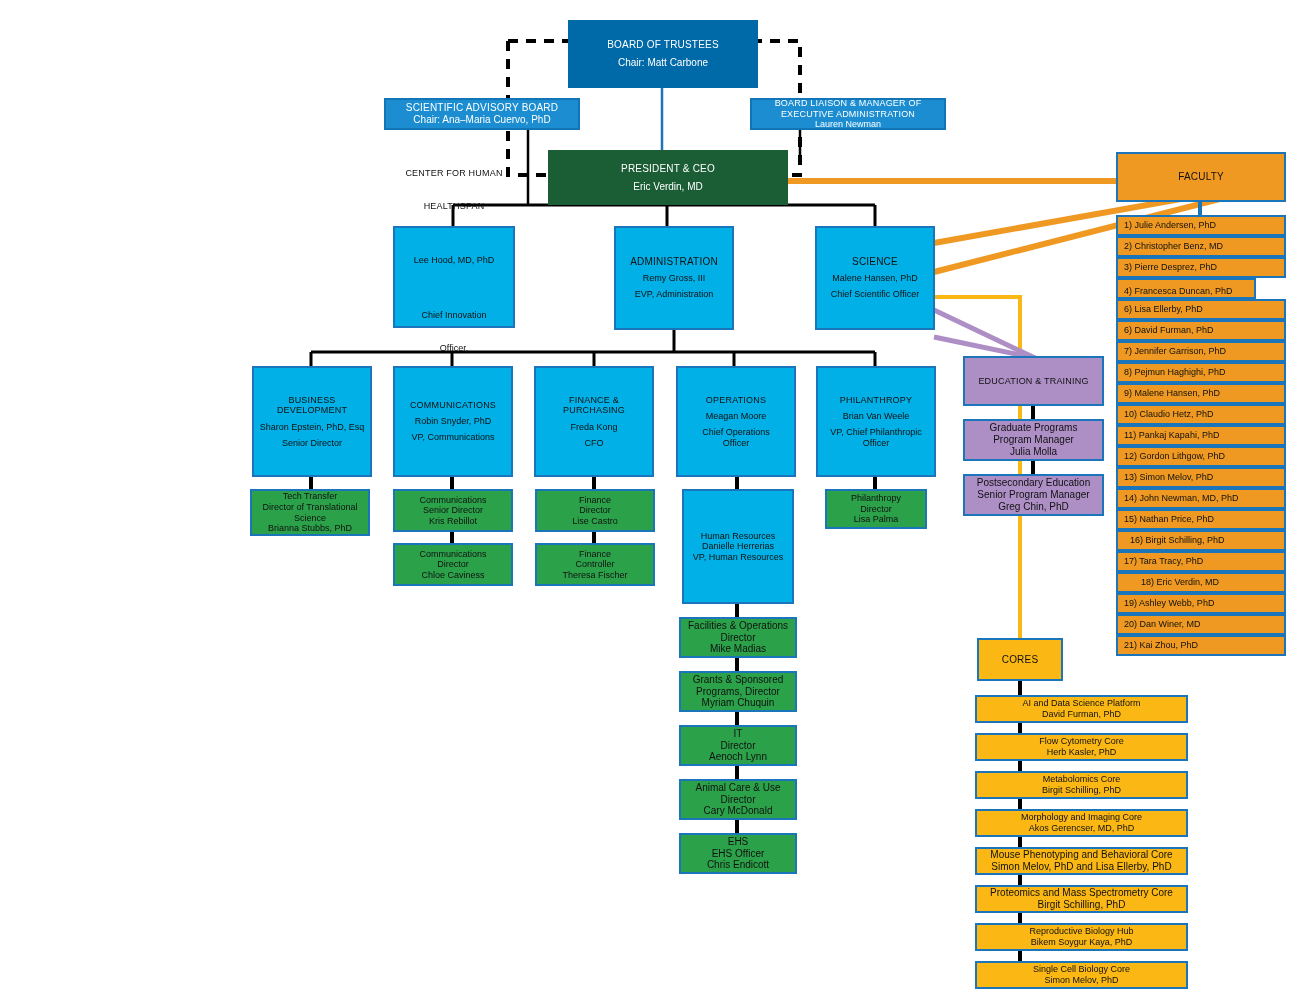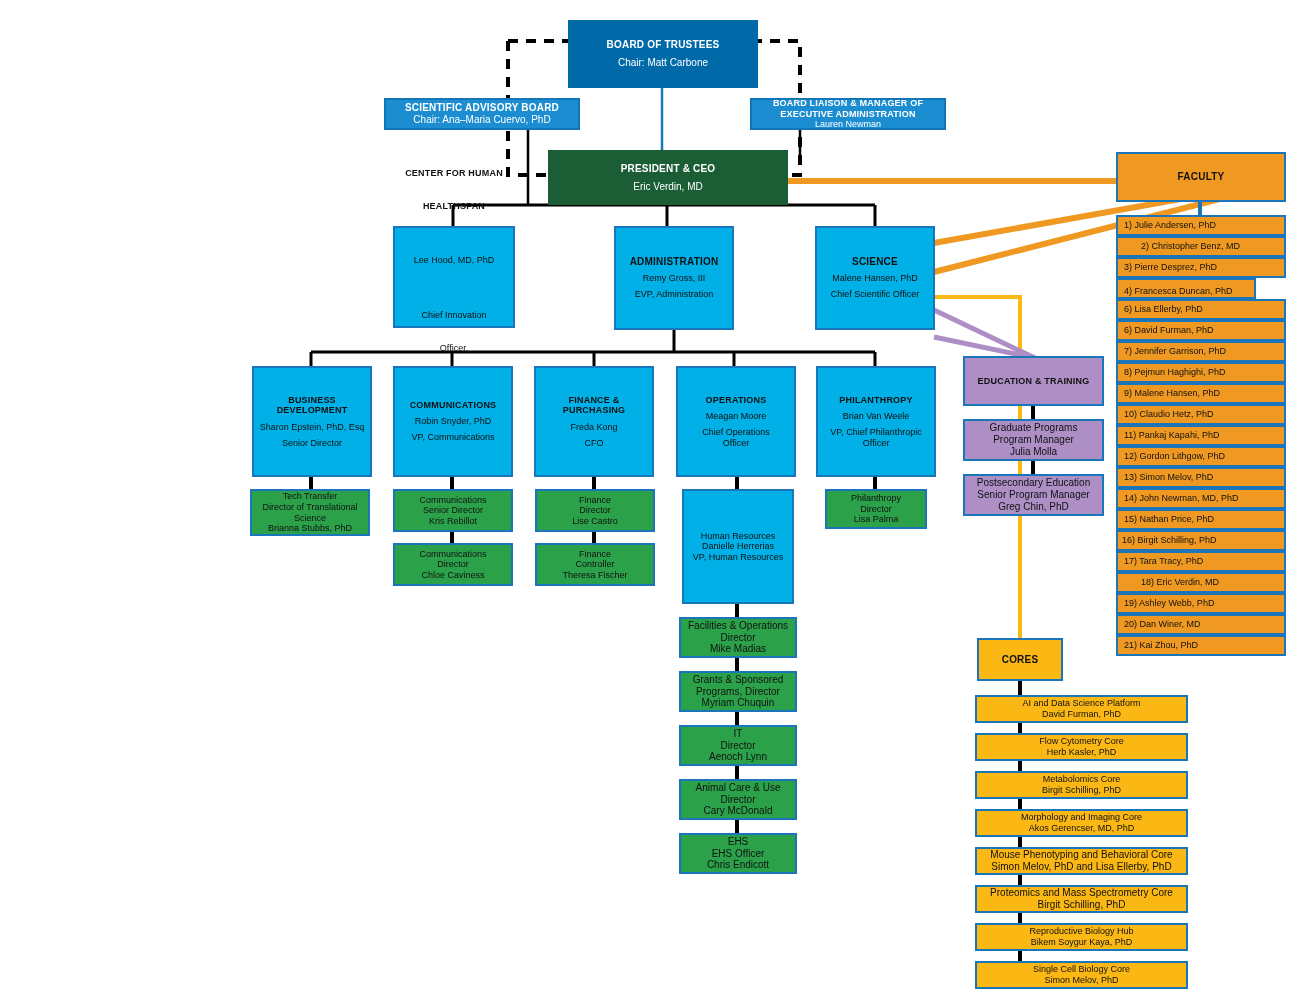--- a/index.html
+++ b/index.html
@@ -33,21 +33,21 @@
     display: flex;
     flex-direction: column;
     align-items: center;
     justify-content: center;
     text-align: center;
     line-height: 1.18;
     color: #111111;
     z-index: 5;
   }
   .box .ttl {
-    font-weight: bold;
+    font-weight: normal;
     letter-spacing: .2px;
   }
   .box .sub { font-weight: normal; }
   .box .gap { height: .62em; }
 
   
   .c-navy   { background: #0069a7; border-color: #0069a7; color: #ffffff; }
   .c-midblu { background: #1b8dd0; border-color: #1176b8; color: #ffffff; }
   .c-green  { background: #1b5e35; border-color: #1b5e35; color: #ffffff; text-align: right; }
   .c-cyan   { background: #00b0e6; border-color: #1b75bb; color: #111111; }
@@ -323,21 +323,21 @@
     <span>Greg Chin, PhD</span>
   </div>
 
   <div class="box c-orange t10" style="left:1116px; top:152px; width:170px; height:50px;">
     <span class="ttl">FACULTY</span>
   </div>
 
   <div class="box c-orange t9" style="left:1116px; top:215px; width:170px; height:21px; align-items:flex-start; padding-left:6px;">
       <span>1) Julie Andersen, PhD</span>
     </div>
-  <div class="box c-orange t9" style="left:1116px; top:236px; width:170px; height:21px; align-items:flex-start; padding-left:23px;">
+  <div class="box c-orange t9" style="left:1116px; top:236px; width:170px; height:21px; align-items:flex-start; padding-left:6px;">
       <span>2) Christopher Benz, MD</span>
     </div>
   <div class="box c-orange t9" style="left:1116px; top:257px; width:170px; height:21px; align-items:flex-start; padding-left:6px;">
       <span>3) Pierre Desprez, PhD</span>
     </div>
   <div class="box c-orange t9" style="left:1116px; top:278px; width:140px; height:21px; align-items:flex-start; padding-left:6px;justify-content:flex-end;">
       <span>4) Francesca Duncan, PhD</span>
     </div>
   <div class="box c-orange t9" style="left:1116px; top:299px; width:170px; height:21px; align-items:flex-start; padding-left:6px;">
       <span>6) Lisa Ellerby, PhD</span>
@@ -365,21 +365,21 @@
     </div>
   <div class="box c-orange t9" style="left:1116px; top:467px; width:170px; height:21px; align-items:flex-start; padding-left:6px;">
       <span>13) Simon Melov, PhD</span>
     </div>
   <div class="box c-orange t9" style="left:1116px; top:488px; width:170px; height:21px; align-items:flex-start; padding-left:6px;">
       <span>14) John Newman, MD, PhD</span>
     </div>
   <div class="box c-orange t9" style="left:1116px; top:509px; width:170px; height:21px; align-items:flex-start; padding-left:6px;">
       <span>15) Nathan Price, PhD</span>
     </div>
-  <div class="box c-orange t9" style="left:1116px; top:530px; width:170px; height:21px; align-items:flex-start; padding-left:4px;">
+  <div class="box c-orange t9" style="left:1116px; top:530px; width:170px; height:21px; align-items:flex-start; padding-left:12px;">
       <span>16) Birgit Schilling, PhD</span>
     </div>
   <div class="box c-orange t9" style="left:1116px; top:551px; width:170px; height:21px; align-items:flex-start; padding-left:6px;">
       <span>17) Tara Tracy, PhD</span>
     </div>
   <div class="box c-orange t9" style="left:1116px; top:572px; width:170px; height:21px; align-items:flex-start; padding-left:23px;">
       <span>18) Eric Verdin, MD</span>
     </div>
   <div class="box c-orange t9" style="left:1116px; top:593px; width:170px; height:21px; align-items:flex-start; padding-left:6px;">
       <span>19) Ashley Webb, PhD</span>

